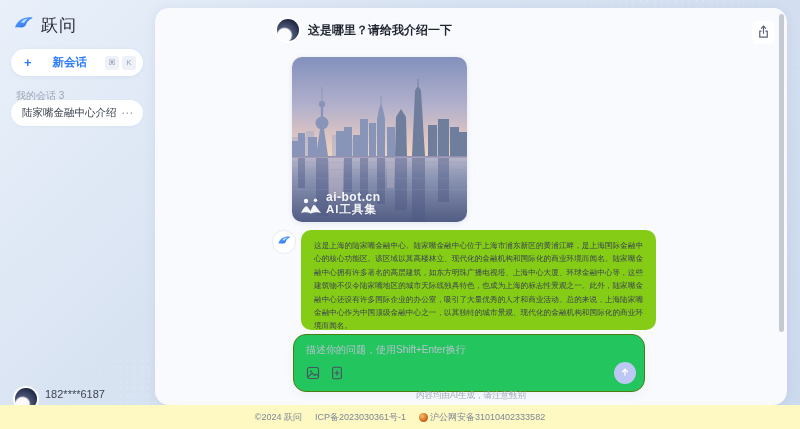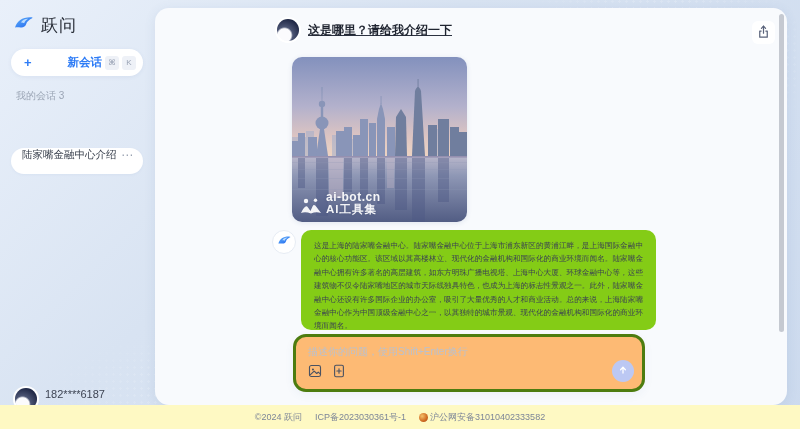--- a/index.html
+++ b/index.html
@@ -23,33 +23,32 @@
   .sidebar { position:absolute; left:0; top:0; width:155px; height:405px; }
   .brand { position:absolute; left:13px; top:12px; display:flex; align-items:center; gap:6px; }
   .brand-title { font-size:17px; font-weight:normal; color:#272c36; letter-spacing:1px; }
   .new-chat {
     position:absolute; left:11px; top:49px; width:132px; height:27px;
     background:#fff; border:none; border-radius:18px; cursor:pointer;
     display:flex; align-items:center; padding:0 7px 0 13px;
     box-shadow:0 1px 4px rgba(60,90,150,.08); font-family:inherit;
   }
   .new-chat .plus { color:#2e7cf6; font-size:13px; font-weight:bold; margin-right:6px; }
-  .new-chat .label { color:#2e7cf6; font-size:11.5px; font-weight:bold; flex:1; text-align:right; }
+  .new-chat .label { color:#2e7cf6; font-size:11.5px; font-weight:bold; flex:1; text-align:center; }
   .kbd {
     display:inline-flex; align-items:center; justify-content:center;
     width:14px; height:14px; border-radius:3px; background:#eef1f7;
     color:#9aa3b5; font-size:8px; margin-left:3px;
   }
   .section-label { position:absolute; left:16px; top:89px; font-size:10px; color:#9ba5b5; }
   .conv-item {
     position:absolute; left:11px; top:100px; width:132px; height:26px;
     background:#fff; border-radius:13px; cursor:pointer;
-    display:flex; padding:0 9px 0 11px;
+    display:flex; align-items:center; padding:0 9px 0 11px;
     box-shadow:0 1px 3px rgba(60,90,150,.05);
-    margin-top:48px;
   }
   .conv-item .title { flex:1; font-size:10.5px; color:#39404d; white-space:nowrap; overflow:hidden; }
   .conv-item .more { color:#98a1b1; font-size:12px; letter-spacing:1px; cursor:pointer; }
   .account { position:absolute; left:15px; top:388px; display:flex; align-items:flex-start; gap:8px; }
   .avatar-user {
     width:22px; height:22px; border-radius:50%;
     background:radial-gradient(circle at 34% 74%, #fbfbfd 0%, #fbfbfd 30%, #4c5574 38%, #1a2240 80%);
     box-shadow:0 0 0 2px #fff;
   }
   .account .phone { font-size:11px; color:#3e4554; }
@@ -62,21 +61,21 @@
   }
   .scroll-thumb {
     position:absolute; right:3px; top:6px; width:5px; height:318px;
     border-radius:3px; background:#c5c9d1; cursor:pointer;
   }
   .share-btn {
     position:absolute; right:12px; top:13px; width:23px; height:23px;
     background:#fff; border:none; border-radius:6px; cursor:pointer;
     display:flex; align-items:center; justify-content:center;
   }
-  .user-row { position:absolute; left:122px; top:11px; display:flex; align-items:center; gap:9px;text-decoration:underline; }
+  .user-row { position:absolute; left:122px; top:11px; display:flex; align-items:center; gap:9px; }
   .user-msg { font-size:12px; font-weight:bold; color:#1f2430; }
   .chat-img {
     position:absolute; left:137px; top:49px; width:175px; height:165px;
     border-radius:10px; overflow:hidden; box-shadow:0 1px 5px rgba(60,80,130,.12);
   }
   .chat-img svg { display:block; }
   .watermark {
     position:absolute; left:8px; bottom:7px; display:flex; align-items:flex-end; gap:4px;
     color:rgba(255,255,255,.93); text-shadow:0 0 3px rgba(40,50,90,.25);
   }
@@ -88,21 +87,21 @@
     display:flex; align-items:center; justify-content:center;
   }
   .ai-bubble {
     position:absolute; left:146px; top:222px; width:355px; height:100px;
     background:#84cc16; border-radius:10px; padding:9px 13px;
     font-size:7.6px; line-height:13.4px; color:#3c4352; text-align:justify;
     overflow:hidden;
   }
   .composer {
     position:absolute; left:138px; top:326px; width:352px; height:58px;
-    background:#fdba74; border-radius:13px; border:3px solid #4d7c0f;
+    background:#22c55e; border-radius:13px; border:1px solid #4d7c0f;
     box-shadow:0 3px 10px rgba(70,95,150,.06);
   }
   .composer textarea {
     position:absolute; left:12px; top:8px; width:300px; height:22px;
     border:none; outline:none; resize:none; background:transparent;
     font-family:inherit; font-size:10px; color:#333a48;
   }
   .composer textarea::placeholder { color:#b9c1ce; }
   .composer-icons { position:absolute; left:12px; bottom:8px; display:flex; gap:10px; }
   .icon-btn { background:none; border:none; padding:0; cursor:pointer; display:flex; }
@@ -316,20 +315,21 @@
     <button class="send-btn">
       <span>
         <svg width="12" height="12" viewBox="0 0 16 16" fill="none" stroke="#ffffff" stroke-width="1.7" stroke-linecap="round" stroke-linejoin="round">
           <path d="M8,12 V4.6"></path>
             <path d="M4.8,7.6 L8,4.3 L11.2,7.6"></path>
         </svg>
       </span>
     </button>
   </div>
 
+  <div class="disclaimer">内容均由AI生成，请注意甄别</div>
 </div>
 
 <div class="footer">
   <span>©2024 跃问</span>
   <span>ICP备2023030361号-1</span>
   <span class="police">
     <span class="police-badge"></span>
     <span>沪公网安备31010402333582</span>
   </span>
 </div>

